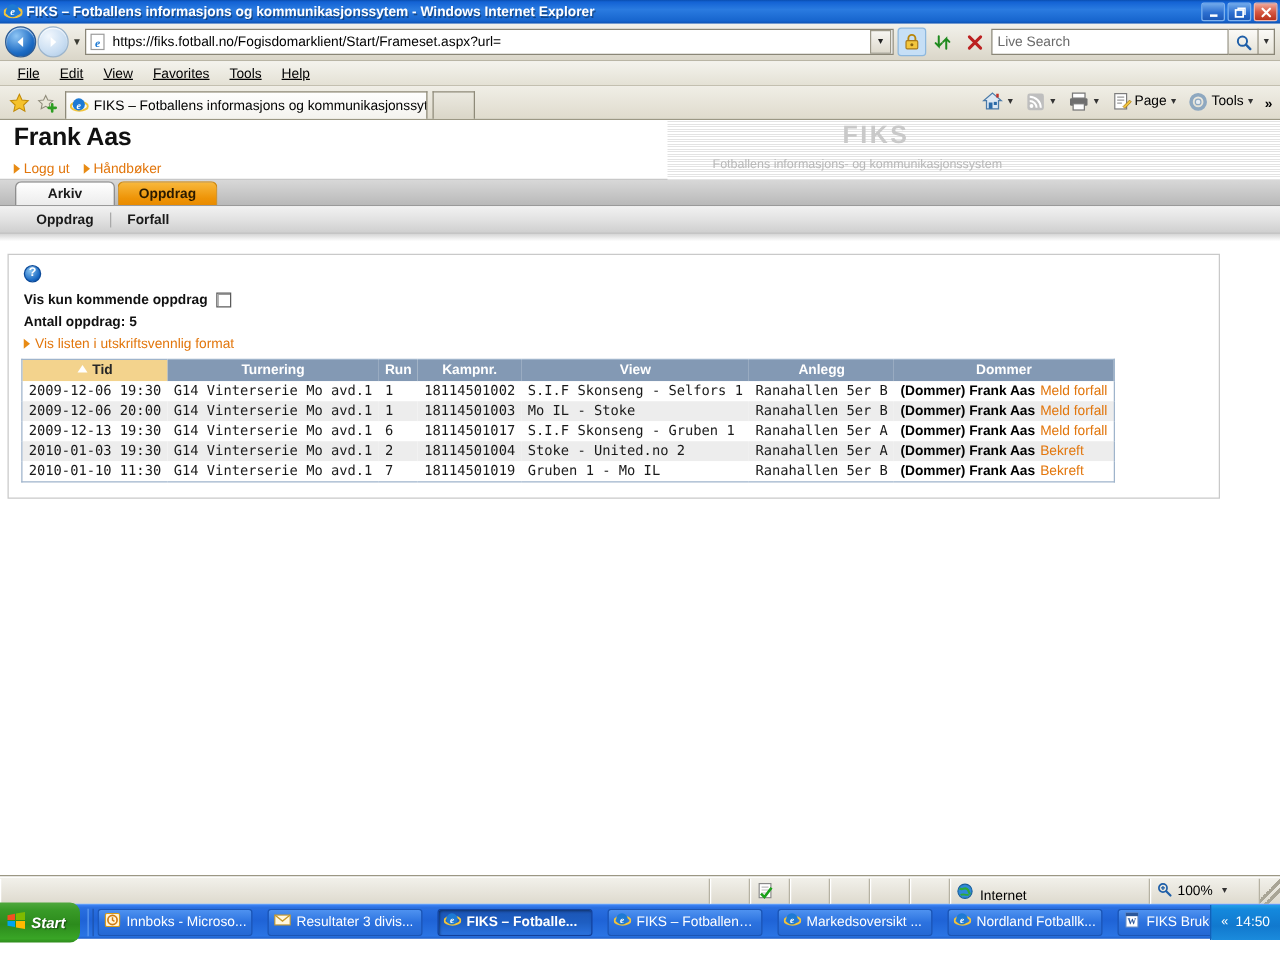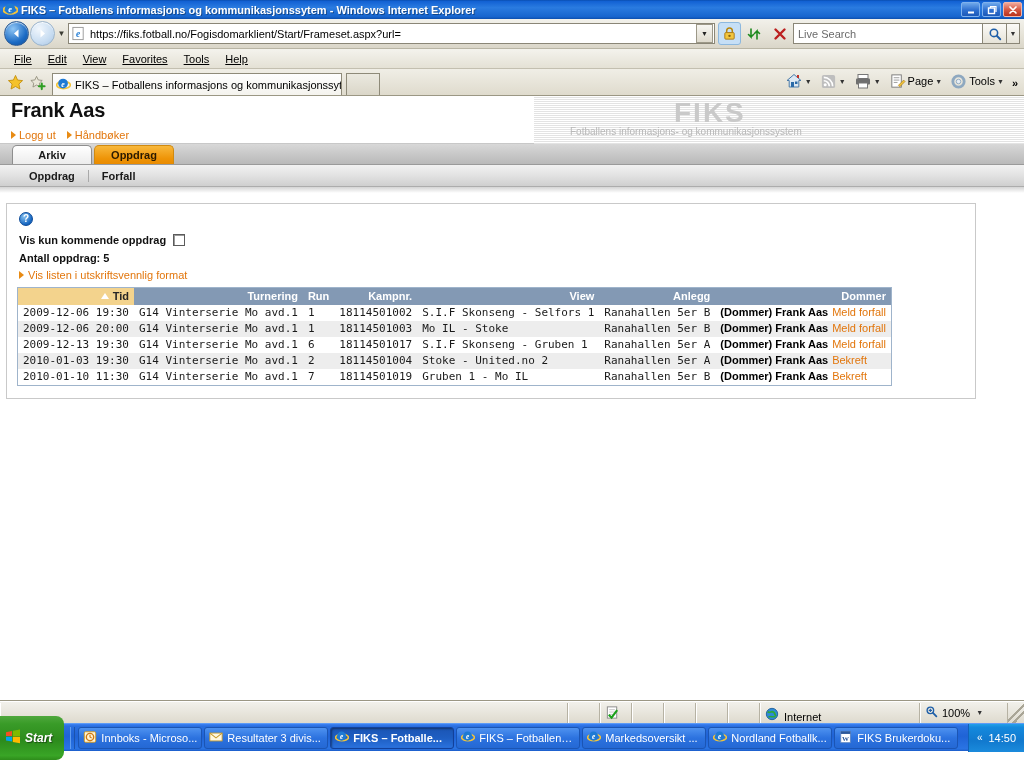--- a/index.html
+++ b/index.html
@@ -208,21 +208,21 @@
   }
   .logo-band {
     position: absolute; right: 0; top: 0;
     width: 490px; height: 48px;
     background: repeating-linear-gradient(to bottom,
       #FFFFFF 0px, #FFFFFF 1px, #E3E3E3 1px, #E3E3E3 2px);
     overflow: hidden;
   }
   .logo-band .lg {
     position: absolute; left: 140px; top: 1px;
-    font-size: 28px; font-weight: bold; color: #C9C9C9;
+    font-size: 20px; font-weight: bold; color: #C9C9C9;
     letter-spacing: 2px;
   }
   .logo-band .lgsub {
     position: absolute; left: 36px; top: 30px;
     font-size: 10px; color: #B8B8B8;
   }
 
   
   .mtabs {
     height: 21px;
@@ -310,21 +310,21 @@
     width: 843px;
     font-size: 11px;
     font-family: "DejaVu Sans Mono", monospace;
     border: 1px solid #9FB4CB;
   }
   table.grid th {
     background: #8399B4;
     color: #FFFFFF;
     font-family: "Liberation Sans", sans-serif;
     font-size: 11px; font-weight: bold;
-    text-align: right;
+    text-align: center;
     padding: 2px 5px 3px 5px;
     height: 15px;
     white-space: nowrap;
   }
   table.grid th.sorted {
     background: #F3D38D;
     color: #262626;
   }
   table.grid th.sorted .sort-tri {
     display: inline-block;
@@ -381,36 +381,36 @@
   }
 
   
   .taskbar {
     height: 28px;
     background: linear-gradient(to bottom, #3C81F3 0%, #2A6FE0 8%, #1F63D6 45%, #2A74E4 92%, #1B5CC8 100%);
     display: flex; align-items: center;
     border-top: 1px solid #5D9BF7;
   }
   .startbtn {
-    height: 44px; margin: 1px 3px 1px 0;
+    height: 32px; margin: 1px 3px 1px 0;
     background: linear-gradient(to bottom, #4FA83D 0%, #399B28 18%, #2C8B1C 55%, #39A526 90%, #2E8C1B 100%);
     border-radius: 0 8px 8px 0;
     display: flex; align-items: center; gap: 4px;
     padding: 0 12px 0 5px;
     color: #fff; font-size: 12px; font-weight: bold;
     font-style: italic;
     text-shadow: 1px 1px 1px rgba(0,0,0,0.45);
   }
   .qlsep {
     width: 5px; height: 22px;
     border-left: 1px solid #5E9CF0;
     border-right: 1px solid #1C53AC;
     margin: 0 3px;
   }
-  .tasks { display: flex; align-items: center; gap: 2px; flex: 1 1 auto; overflow: hidden; }
+  .tasks { display: flex; align-items: center; gap: 12px; flex: 1 1 auto; overflow: hidden; }
   .task {
     height: 22px; width: 124px; flex: 0 0 auto;
     background: linear-gradient(to bottom, #4E92F0, #2C72DF 50%, #2468D4);
     border: 1px solid #1B55B4;
     border-radius: 3px;
     display: flex; align-items: center; gap: 4px;
     padding: 0 4px;
     color: #fff; font-size: 11px;
     white-space: nowrap; overflow: hidden;
   }

